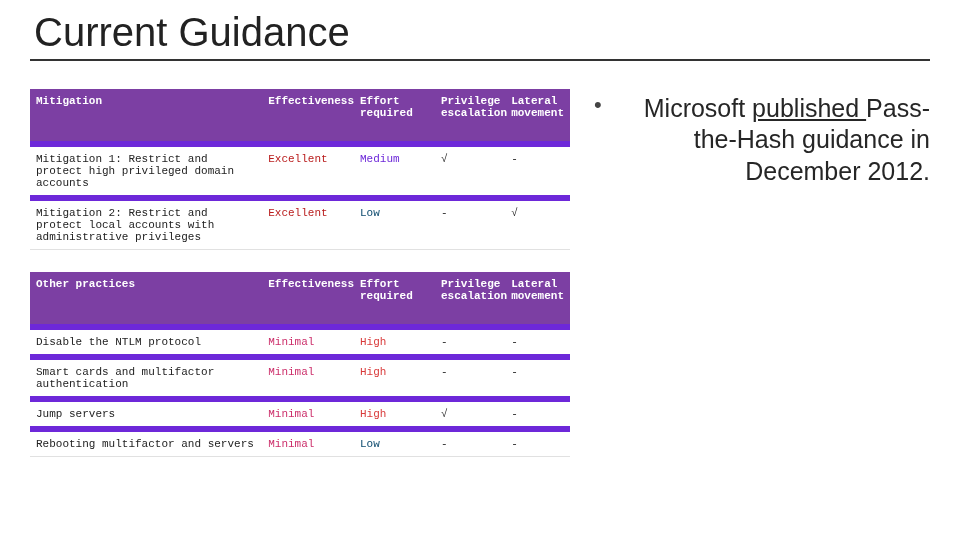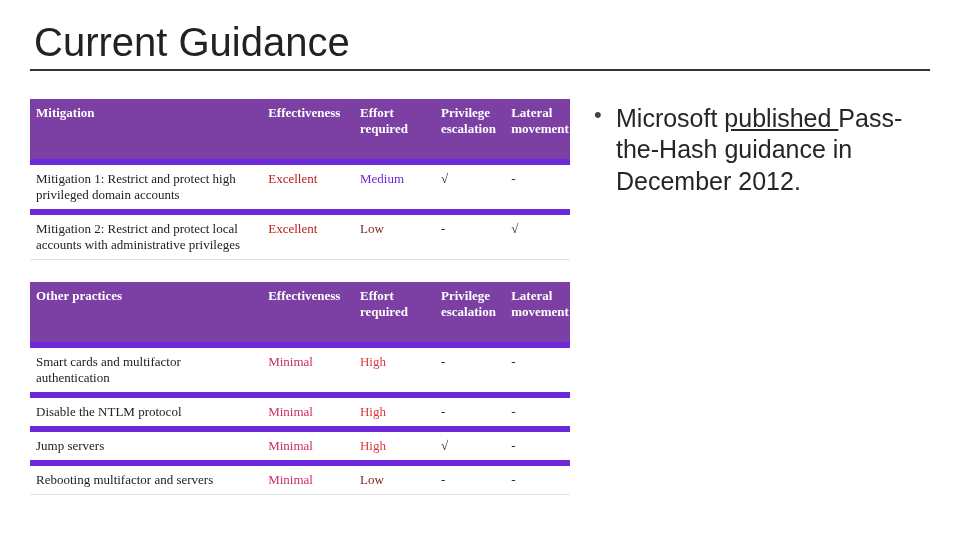--- a/index.html
+++ b/index.html
@@ -10,21 +10,21 @@
     background: #ffffff;
     font-family: "Segoe UI Light", "Segoe UI", Arial, sans-serif;
     color: #222;
     overflow: hidden;
   }
   .slide {
     position: relative;
     width: 960px;
     height: 476px;
     box-sizing: border-box;
-    padding: 20px 30px 0 30px;
+    padding: 10px 30px 0 30px;
   }
   .title {
     font-size: 40px;
     font-weight: 300;
     color: #222;
     padding: 0 0 4px 4px;
     border-bottom: 2px solid #333;
     margin: 0 0 28px 0;
     font-family: "Segoe UI Light", "Segoe UI", Arial, sans-serif;
   }
@@ -37,22 +37,22 @@
     width: 540px;
     flex: 0 0 540px;
   }
   .right-col {
     flex: 1 1 auto;
     padding-top: 4px;
   }
   table {
     width: 100%;
     border-collapse: collapse;
-    font-family: Liberation Serif, serif;
-    font-size: 13px;
+    font-family: Liberation Mono, monospace;
+    font-size: 11px;
     table-layout: fixed;
   }
   thead th {
     background: #7c3fa3;
     color: #ffffff;
     font-weight: 600;
     text-align: left;
     padding: 6px 6px 22px 6px;
     vertical-align: top;
     border: none;
@@ -68,38 +68,39 @@
     color: #222;
   }
   col.c-mit   { width: 43%; }
   col.c-eff   { width: 17%; }
   col.c-effrt { width: 15%; }
   col.c-priv  { width: 13%; }
   col.c-lat   { width: 12%; }
   .eff-excellent { color: #b91c1c; font-weight: 400; }
   .eff-minimal   { color: #cc2e6a; font-weight: 400; }
   .effrt-medium  { color: #6d28d9; font-weight: 400; }
-  .effrt-low     { color: #7f1d1d; font-weight: 400; }
+  .effrt-low     { color: #0c4a6e; font-weight: 400; }
   .effrt-high    { color: #d93a3a; font-weight: 400; }
   .mark          { color: #222; }
   .spacer        { height: 22px; }
   ul.bullets {
     list-style: none;
     margin: 0;
     padding: 0;
     font-size: 25px;
     line-height: 1.25;
     font-weight: 300;
     color: #262626;
     font-family: "Segoe UI Light","Segoe UI", Arial, sans-serif;
   }
   ul.bullets li {
     position: relative;
     padding-left: 24px;
     margin-bottom: 48px;
+    text-align: right;
   }
   ul.bullets li::before {
     content: "•";
     position: absolute;
     left: 2px;
     top: -2px;
     font-size: 22px;
     color: #444;
   }
   .link {
@@ -167,28 +168,28 @@
           <tr>
             <th>Other practices</th>
             <th>Effectiveness</th>
             <th>Effort required</th>
             <th>Privilege escalation</th>
             <th>Lateral movement</th>
           </tr>
         </thead>
         <tbody>
           <tr>
+            <td>Disable the NTLM protocol</td>
+            <td class="eff-minimal">Minimal</td>
+            <td class="effrt-high">High</td>
+            <td class="mark">-</td>
+            <td class="mark">-</td>
+          </tr>
+          <tr>
             <td>Smart cards and multifactor authentication</td>
-            <td class="eff-minimal">Minimal</td>
-            <td class="effrt-high">High</td>
-            <td class="mark">-</td>
-            <td class="mark">-</td>
-          </tr>
-          <tr>
-            <td>Disable the NTLM protocol</td>
             <td class="eff-minimal">Minimal</td>
             <td class="effrt-high">High</td>
             <td class="mark">-</td>
             <td class="mark">-</td>
           </tr>
           <tr>
             <td>Jump servers</td>
             <td class="eff-minimal">Minimal</td>
             <td class="effrt-high">High</td>
             <td class="mark">√</td>

